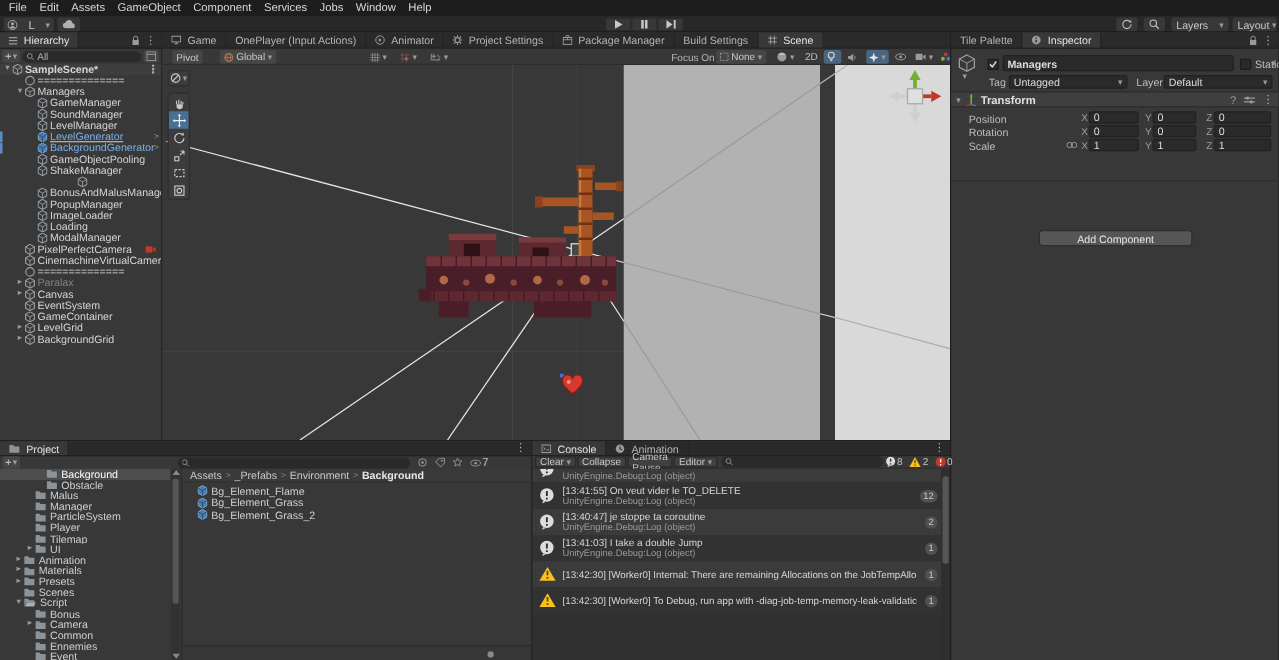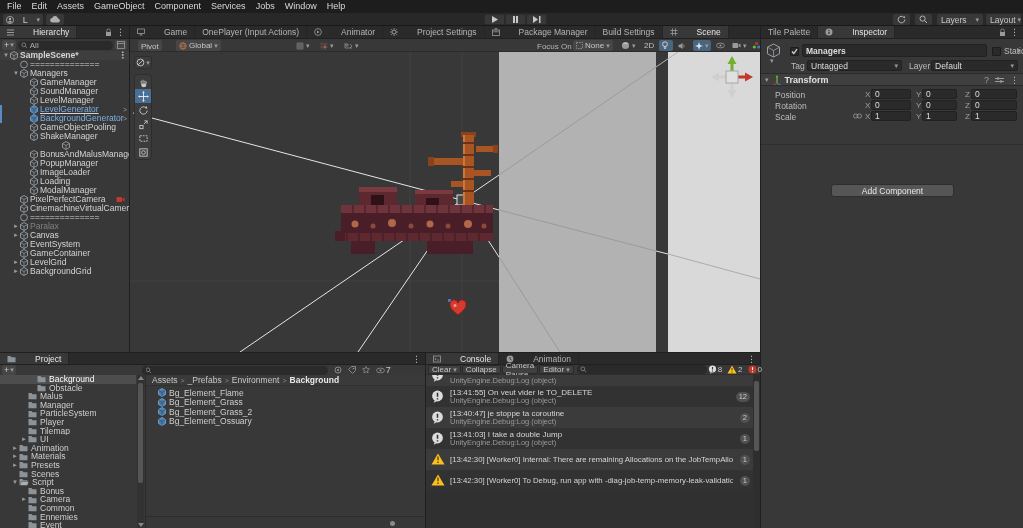--- a/index.html
+++ b/index.html
@@ -13,21 +13,21 @@
 .tb-btn{position:absolute;background:#383838;border-radius:2px;display:flex;align-items:center;justify-content:center;gap:2px;height:11px;top:1px;color:#c8c8c8;}
 #play-controls{position:absolute;left:484px;top:1px;display:flex;}
 .play-btn{width:21px;height:11px;background:#383838;border:1px solid #2b2b2b;display:flex;align-items:center;justify-content:center;}
 .play-btn:first-child{border-radius:2px 0 0 2px;}
 .play-btn:last-child{border-radius:0 2px 2px 0;}
 .dd{font-size:8.5px;padding:0 4px;justify-content:space-between;}
 .caret{font-size:7px;color:#9a9a9a;}
 
 .panel{position:absolute;background:#383838;}
 .tabstrip{position:absolute;left:0;top:0;right:0;height:13px;background:#2a2a2a;border-bottom:1px solid #202020;display:flex;align-items:stretch;}
-.tab{display:flex;align-items:center;gap:19px;padding:0 7px;color:#b5b5b5;font-size:8.5px;border-right:1px solid #242424;}
+.tab{display:flex;align-items:center;gap:5px;padding:0 7px;color:#b5b5b5;font-size:8.5px;border-right:1px solid #242424;}
 .tab.active{background:#383838;color:#e4e4e4;}
 .strip-right{margin-left:auto;display:flex;align-items:center;gap:4px;padding-right:4px;}
 .kebab{color:#b5b5b5;font-size:9px;}
 
 #hierarchy{left:0;top:26px;width:130px;height:326px;border-right:1px solid #1f1f1f;}
 .h-search{position:absolute;left:0;top:13px;right:0;height:12px;display:flex;align-items:center;gap:2px;padding:0 2px;}
 .mini-btn{background:#464646;border-radius:2px;height:10px;display:flex;align-items:center;justify-content:center;gap:1px;padding:0 2px;color:#ccc;}
 .searchbox{flex:1;height:9px;background:#2a2a2a;border-radius:5px;display:flex;align-items:center;gap:2px;padding:0 3px;color:#b0b0b0;font-size:8px;}
 #hierarchy-tree{position:absolute;left:0;top:25px;right:0;bottom:0;overflow:hidden;}
 .h-row{position:relative;height:9px;line-height:9px;font-size:8.5px;display:flex;align-items:center;white-space:nowrap;overflow:hidden;color:#d4d4d4;}
@@ -1155,29 +1155,20 @@
           </div>
           <div class="file-row">
             <span class="icon">
               <svg width="8" height="9" viewBox="0 0 8 9">
                 <path d="M4 .5L7.5 2.5v4L4 8.5.5 6.5v-4z" fill="#4d7cab" stroke="#77aadd" stroke-width=".8"></path>
                 <path d="M.5 2.5L4 4.5l3.5-2M4 4.5v4" fill="none" stroke="#2b4a66" stroke-width=".7"></path>
               </svg>
             </span>
             <span>Bg_Element_Grass_2</span>
           </div>
-          <div class="file-row">
-            <span class="icon">
-              <svg width="8" height="9" viewBox="0 0 8 9">
-                <path d="M4 .5L7.5 2.5v4L4 8.5.5 6.5v-4z" fill="#4d7cab" stroke="#77aadd" stroke-width=".8"></path>
-                <path d="M.5 2.5L4 4.5l3.5-2M4 4.5v4" fill="none" stroke="#2b4a66" stroke-width=".7"></path>
-              </svg>
-            </span>
-            <span>Bg_Element_Ossuary</span>
-          </div>
         </div>
       <div id="proj-bottom">
         <div id="size-slider"></div>
       </div>
     </div>
   </div>
 
   <div id="console" class="panel">
     <div class="tabstrip" style="height:12px;">
       <div class="tab active">

